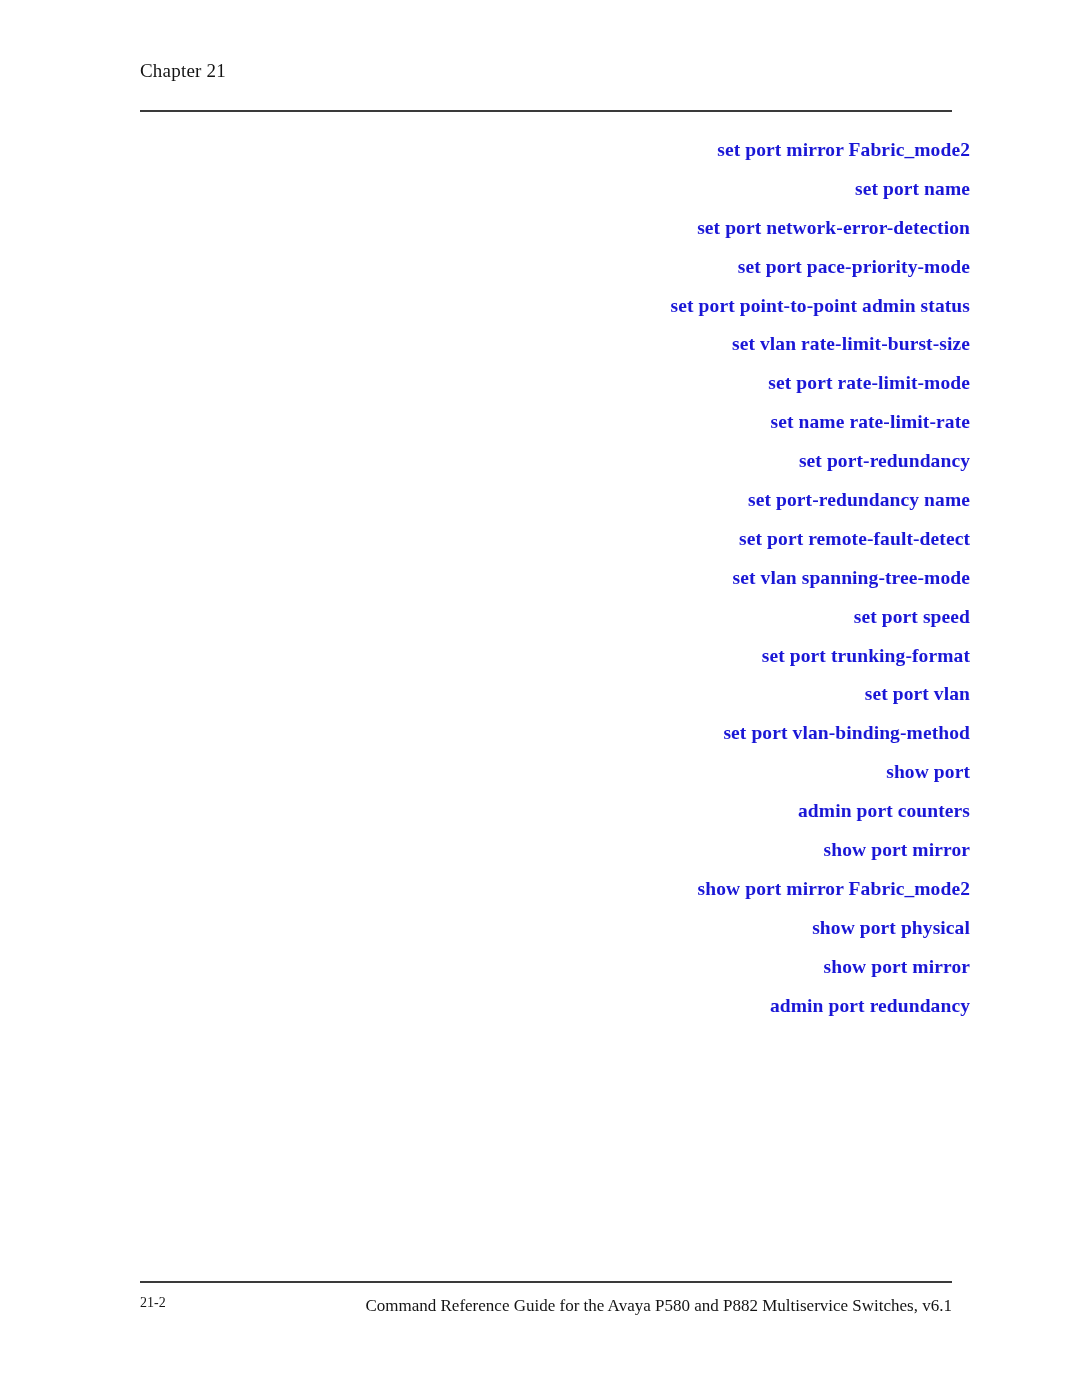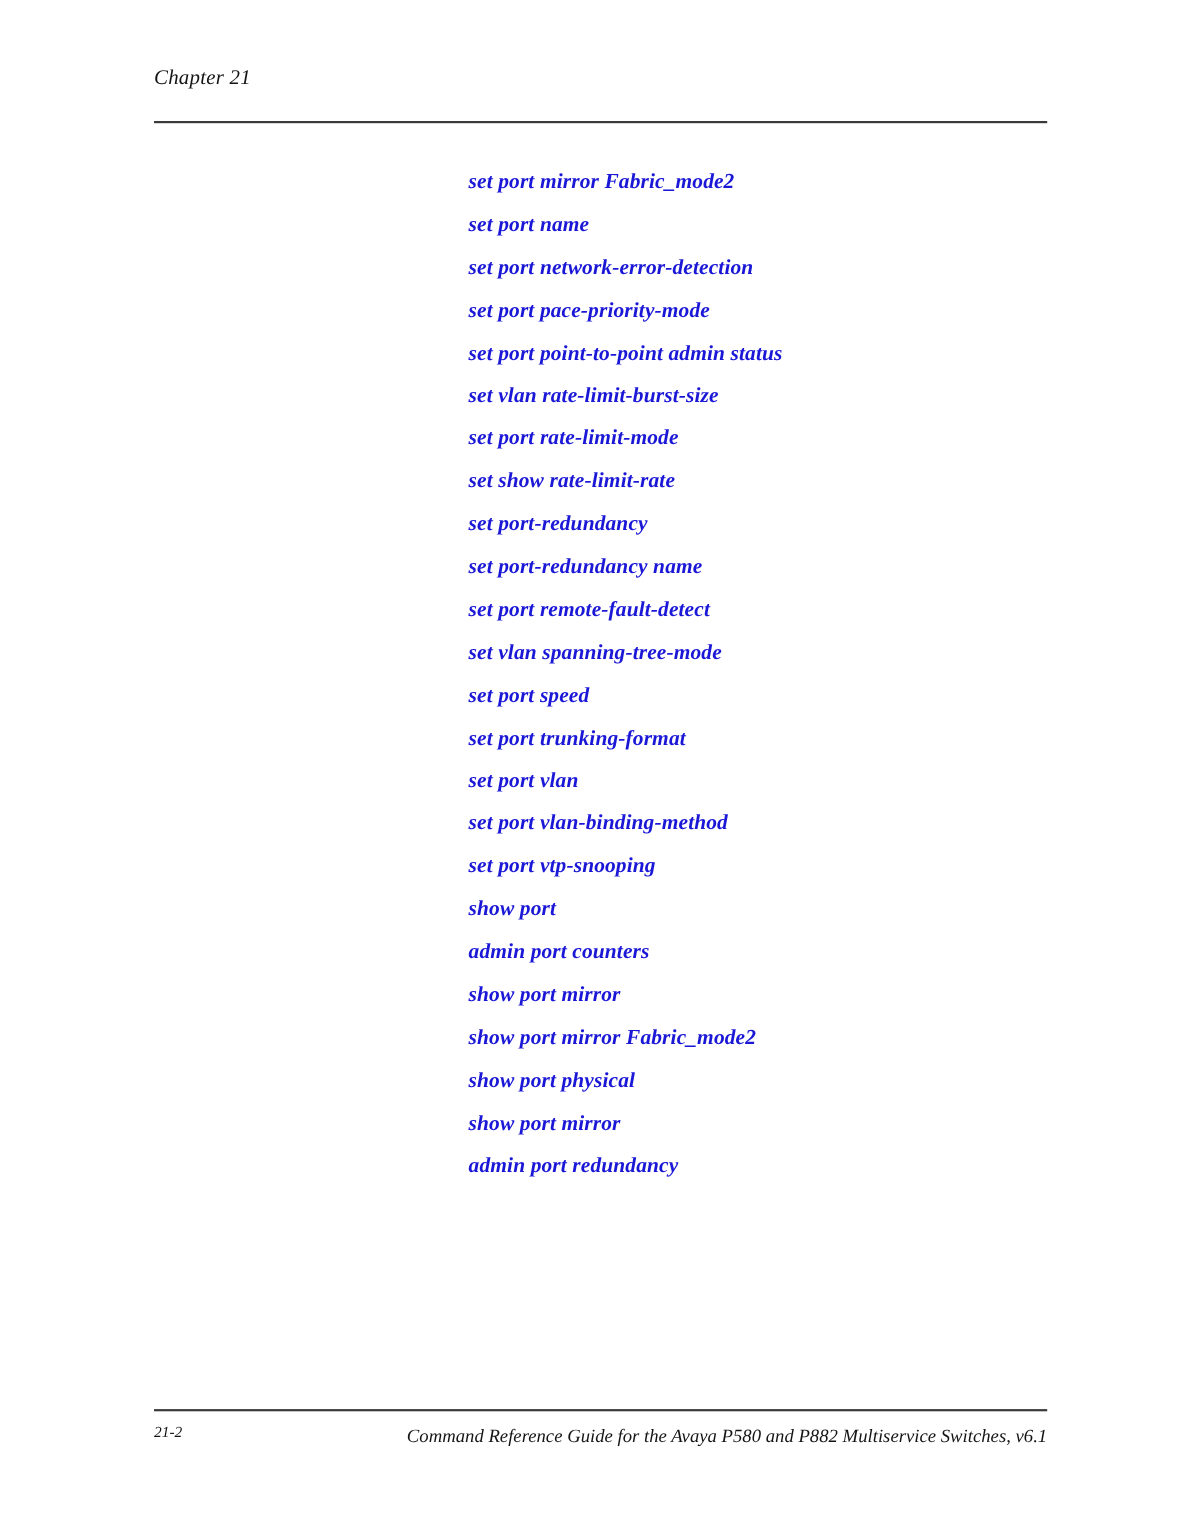--- a/index.html
+++ b/index.html
@@ -8,21 +8,20 @@
     background: #ffffff;
   }
   .page {
     position: relative;
     width: 1080px;
     height: 1397px;
     background: #ffffff;
     font-family: "Liberation Serif", "DejaVu Serif", serif;
     overflow: hidden;
     box-sizing: border-box;
-    font-style: italic;
   }
 
   
   .header {
     position: absolute;
     left: 140px;
     top: 60px;
     width: 812px;
   }
   .chapter-label {
@@ -41,23 +40,24 @@
     height: 0;
     border-top: 2px solid #3a3a3a;
   }
 
   
   .toc-list {
     position: absolute;
     left: 410px;
     top: 131px;
     width: 560px;
-    margin: 16px;
+    margin: 0;
     padding: 0;
     list-style: none;
+    text-align: right;
   }
   .toc-item {
     font-family: "Liberation Serif", "DejaVu Serif", serif;
     font-size: 19.5px;
     font-weight: bold;
     color: #1a17d6;
     line-height: 38.9px;
     height: 38.9px;
     white-space: nowrap;
     letter-spacing: 0.1px;
@@ -112,30 +112,29 @@
   <div class="rule-top"></div>
 
   <ul class="toc-list" id="toc-list">
       <li class="toc-item">set port mirror Fabric_mode2</li>
       <li class="toc-item">set port name</li>
       <li class="toc-item">set port network-error-detection</li>
       <li class="toc-item">set port pace-priority-mode</li>
       <li class="toc-item">set port point-to-point admin status</li>
       <li class="toc-item">set vlan rate-limit-burst-size</li>
       <li class="toc-item">set port rate-limit-mode</li>
-      <li class="toc-item">set show rate-limit-rate</li>
+      <li class="toc-item">set name rate-limit-rate</li>
       <li class="toc-item">set port-redundancy</li>
       <li class="toc-item">set port-redundancy name</li>
       <li class="toc-item">set port remote-fault-detect</li>
       <li class="toc-item">set vlan spanning-tree-mode</li>
       <li class="toc-item">set port speed</li>
       <li class="toc-item">set port trunking-format</li>
       <li class="toc-item">set port vlan</li>
       <li class="toc-item">set port vlan-binding-method</li>
-      <li class="toc-item">set port vtp-snooping</li>
       <li class="toc-item">show port</li>
       <li class="toc-item">admin port counters</li>
       <li class="toc-item">show port mirror</li>
       <li class="toc-item">show port mirror Fabric_mode2</li>
       <li class="toc-item">show port physical</li>
       <li class="toc-item">show port mirror</li>
       <li class="toc-item">admin port redundancy</li>
     </ul>
 
   <div class="rule-bottom"></div>

